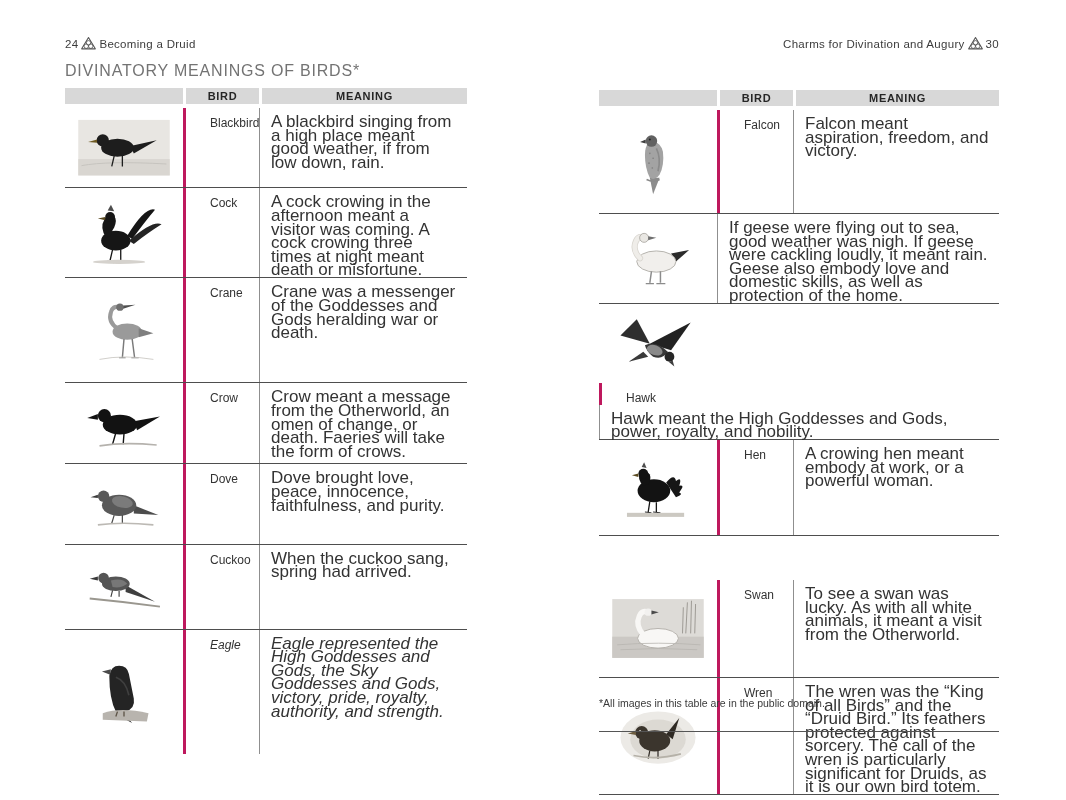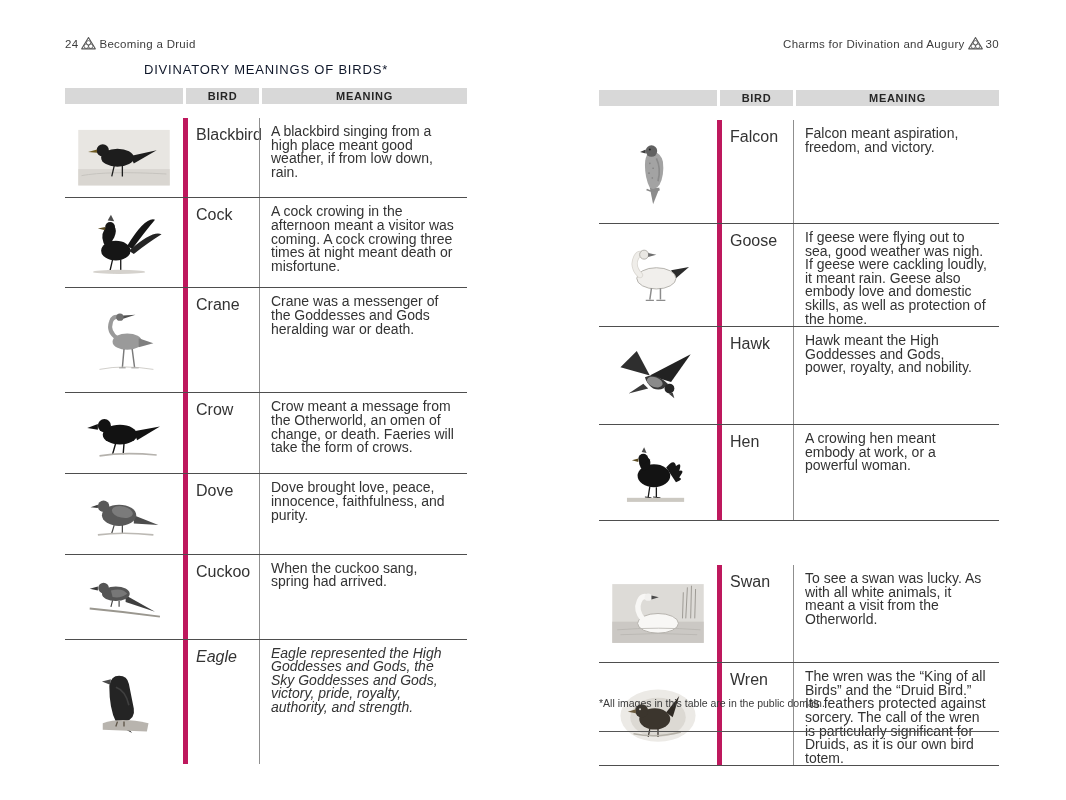--- a/index.html
+++ b/index.html
@@ -9,53 +9,53 @@
   .running-head {
     position:absolute; top:36px; display:flex; align-items:center; gap:2px;
     font-size:11.5px; color:#3c3c3c; letter-spacing:0.3px;
   }
   .running-head.left  { left:65px; }
   .running-head.right { right:67px; }
   .page-num { font-size:11.5px; color:#3c3c3c; }
   .knot-icon svg { width:17px; height:15px; display:block; }
 
   .page-title {
-    position:absolute; top:62px; left:65px; width:402px; text-align:center;
-    font-size:13px; letter-spacing:0.8px; color:#0f172a; font-weight:500;
+    position:absolute; top:62px; left:65px; width:402px; text-align:left;
+    font-size:16px; letter-spacing:0.8px; color:#737373; font-weight:500;
   }
 
   .bird-table { position:absolute; }
   #table-left  { left:65px;  top:88px; width:402px; }
   #table-right { left:599px; top:90px; width:400px; }
 
-  .thead { display:flex; height:16px; margin-bottom:14px; }
+  .thead { display:flex; height:16px; margin-bottom:4px; }
   .hcell {
     background:#d8d8d8; display:flex; align-items:center; justify-content:center;
     font-weight:bold; font-size:11px; letter-spacing:0.7px; color:#262626;
   }
   .h-img  { width:118px; margin-right:3px; }
   .h-bird { width:73px;  margin-right:3px; }
   .h-meaning { flex:1; }
 
   .trow { display:flex; border-bottom:1px solid #4e4e4e; }
   #table-left .trow:last-child { border-bottom:none;font-style:italic; }
 
   .cell { }
   .c-img {
     width:118px; display:flex; align-items:center; justify-content:center;
     padding:7px 10px;
   }
   .c-img svg { width:100%; height:100%; max-height:120px; }
   .c-bird {
-    width:76px; border-left:5px solid #be185d;
-    padding:8px 4px 0 8px; font-size:16px; color:#333;
+    width:76px; border-left:3px solid #be185d;
+    padding:8px 4px 0 24px; font-size:12px; color:#333;
   }
   .c-meaning {
     flex:1; border-left:1px solid #8f8f8f;
-    padding:7px 10px 0 11px; font-size:14px; line-height:13.6px; color:#333;
+    padding:7px 10px 0 11px; font-size:17px; line-height:13.6px; color:#333;
   }
 
   .footnote {
     position:absolute; left:599px; top:697px; width:400px;
     font-size:10.5px; color:#3a3a3a; padding-bottom:22px;
     border-bottom:1px solid #555;
   }
 </style>
 </head>
 <body>
@@ -240,24 +240,23 @@
             <polygon points="76,34 98,30 82,44" fill="#2b2b2b"></polygon>
             <ellipse cx="58" cy="44" rx="24" ry="13" fill="#f1efec" stroke="#a7a49e" stroke-width="1"></ellipse>
             <path d="M38 40 Q28 30 33 19 Q36 12 43 15" stroke="#d9d6d0" stroke-width="7.5" fill="none" stroke-linecap="round"></path>
             <path d="M38 40 Q28 30 33 19 Q36 12 43 15" stroke="#efede9" stroke-width="5.5" fill="none" stroke-linecap="round"></path>
             <circle cx="43" cy="15" r="5.5" fill="#e9e7e3" stroke="#a7a49e"></circle>
             <polygon points="48,13 58,15 48,18" fill="#6f6f6f"></polygon>
             <path d="M52 56 L50 70 M63 56 L63 70" stroke="#8c8c8c" stroke-width="1.8"></path>
             <path d="M45 71 L55 71 M58 71 L69 71" stroke="#8c8c8c" stroke-width="1.6"></path>
           </svg>
         </div>
-        <div class="cell c-bird">Goose</div>
         <div class="cell c-meaning">If geese were flying out to sea, good weather was nigh. If geese were cackling loudly, it meant rain. Geese also embody love and domestic skills, as well as protection of the home.</div>
       </div>
-      <div class="trow" style="min-height: 98px;">
+      <div class="trow" style="min-height: 98px; flex-direction: column;">
         <div class="cell c-img">
           <svg viewBox="0 0 120 80" preserveAspectRatio="xMidYMid meet">
             <polygon points="14,30 50,40 34,10" fill="#2e2e2e"></polygon>
             <polygon points="50,40 100,14 76,48" fill="#222"></polygon>
             <path d="M44 42 Q58 36 72 50 Q66 60 54 56 Q46 50 44 42 Z" fill="#383838"></path>
             <ellipse cx="56" cy="48" rx="10" ry="6" fill="#8a8a8a" transform="rotate(20 56 48)"></ellipse>
             <circle cx="74" cy="56" r="6" fill="#262626"></circle>
             <polygon points="78,61 80,68 73,62" fill="#3d3d3d"></polygon>
             <polygon points="42,50 24,62 48,56" fill="#3a3a3a"></polygon>
           </svg>

